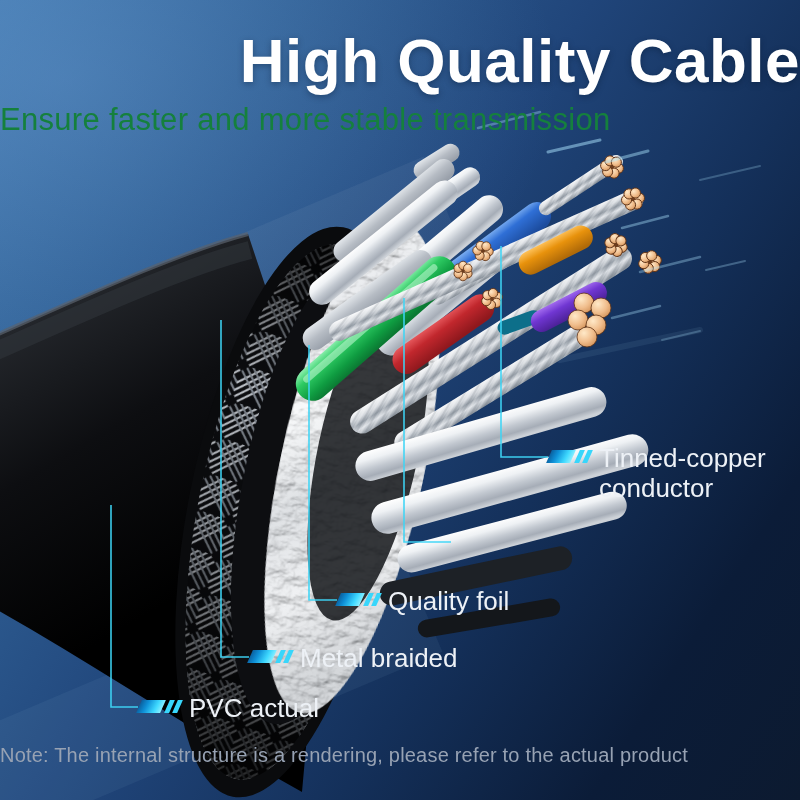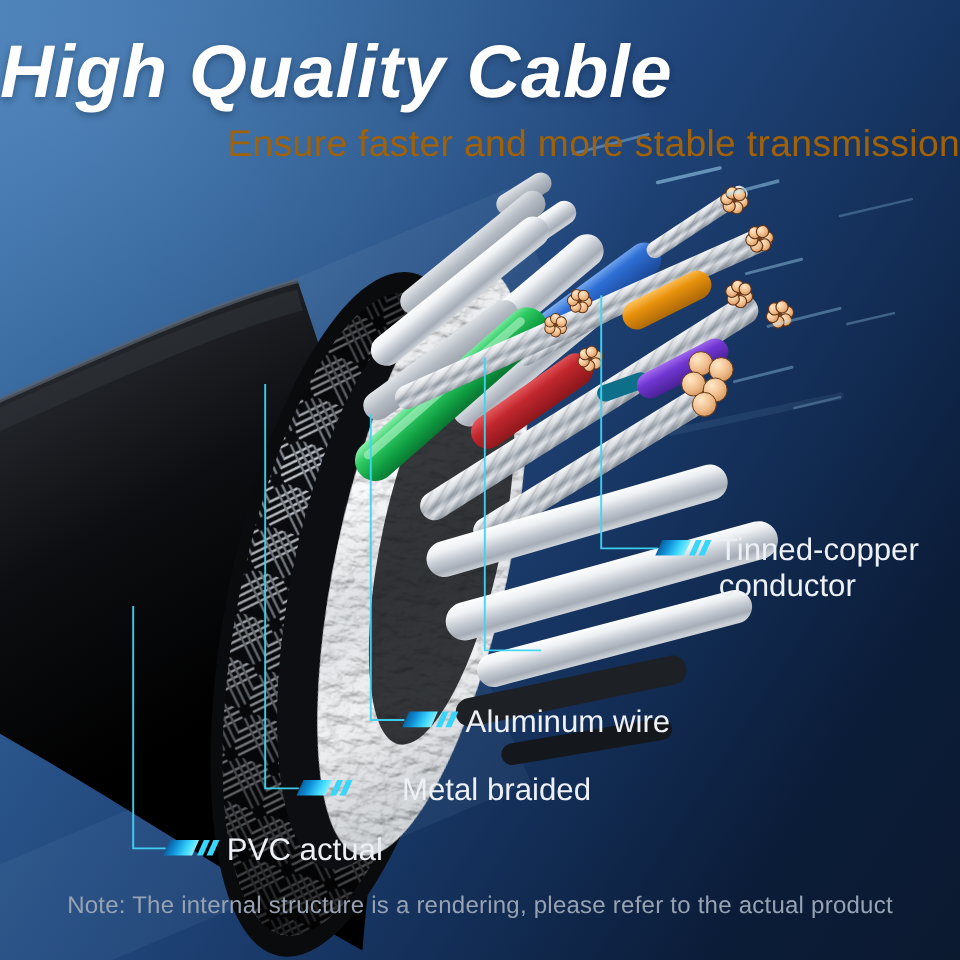--- a/index.html
+++ b/index.html
@@ -7,31 +7,30 @@
     width:800px;height:800px;overflow:hidden;position:relative;
     font-family:"Liberation Sans","DejaVu Sans",sans-serif;
     background:
       radial-gradient(900px 600px at 8% 10%, rgba(120,170,225,.28), rgba(120,170,225,0) 55%),
       linear-gradient(123deg,#447ab0 0%,#306095 22%,#20457a 45%,#14305a 65%,#0b1c38 84%,#0c1a30 100%);
   }
   #scene{position:absolute;inset:0;}
   #cable-art{position:absolute;left:0;top:0;}
 
   .title{
-    position:absolute;left:0;right:0;top:28px;text-align:left;
+    position:absolute;left:0;right:0;top:28px;text-align:right;
     color:#ffffff;font-size:62px;font-weight:700;letter-spacing:0.5px;line-height:66px;
     text-shadow:0 2px 6px rgba(0,20,40,.35);
-    font-style:italic;
   }
   .subtitle{
-    position:absolute;left:0;right:0;top:100px;text-align:right;
-    color:#a16207;font-size:31px;font-weight:400;letter-spacing:0.3px;line-height:40px;
+    position:absolute;left:0;right:0;top:100px;text-align:left;
+    color:#15803d;font-size:31px;font-weight:400;letter-spacing:0.3px;line-height:40px;
   }
   .note{
-    position:absolute;left:0;right:0;top:744px;text-align:center;
+    position:absolute;left:0;right:0;top:744px;
     color:#97a2b3;font-size:20px;font-weight:400;letter-spacing:0.2px;
   }
 
   .callout{position:absolute;display:flex;align-items:flex-start;}
   .callout .label{
     color:#edf1f6;font-size:26px;line-height:30px;font-weight:400;
     margin-left:11px;white-space:nowrap;
   }
   .callout.wrap .label{white-space:normal;width:215px;}
   .ic{position:relative;width:42px;height:13px;flex:none;margin-top:7px;}
@@ -276,24 +275,24 @@
   <span class="label">Tinned-copper conductor</span>
 </div>
 
 
 <div class="callout" style="left:335px;top:586px;">
   <span class="ic">
         <i class="b"></i>
         <i class="c1"></i>
         <i class="c2"></i>
       </span>
-  <span class="label">Aluminum wire</span>
-</div>
-
-<div class="callout" style="left:247px;top:643px;gap:35px;">
+  <span class="label">Quality foil</span>
+</div>
+
+<div class="callout" style="left:247px;top:643px;">
   <span class="ic">
         <i class="b"></i>
         <i class="c1"></i>
         <i class="c2"></i>
       </span>
   <span class="label">Metal braided</span>
 </div>
 
 <div class="callout" style="left:136px;top:693px;">
   <span class="ic">

